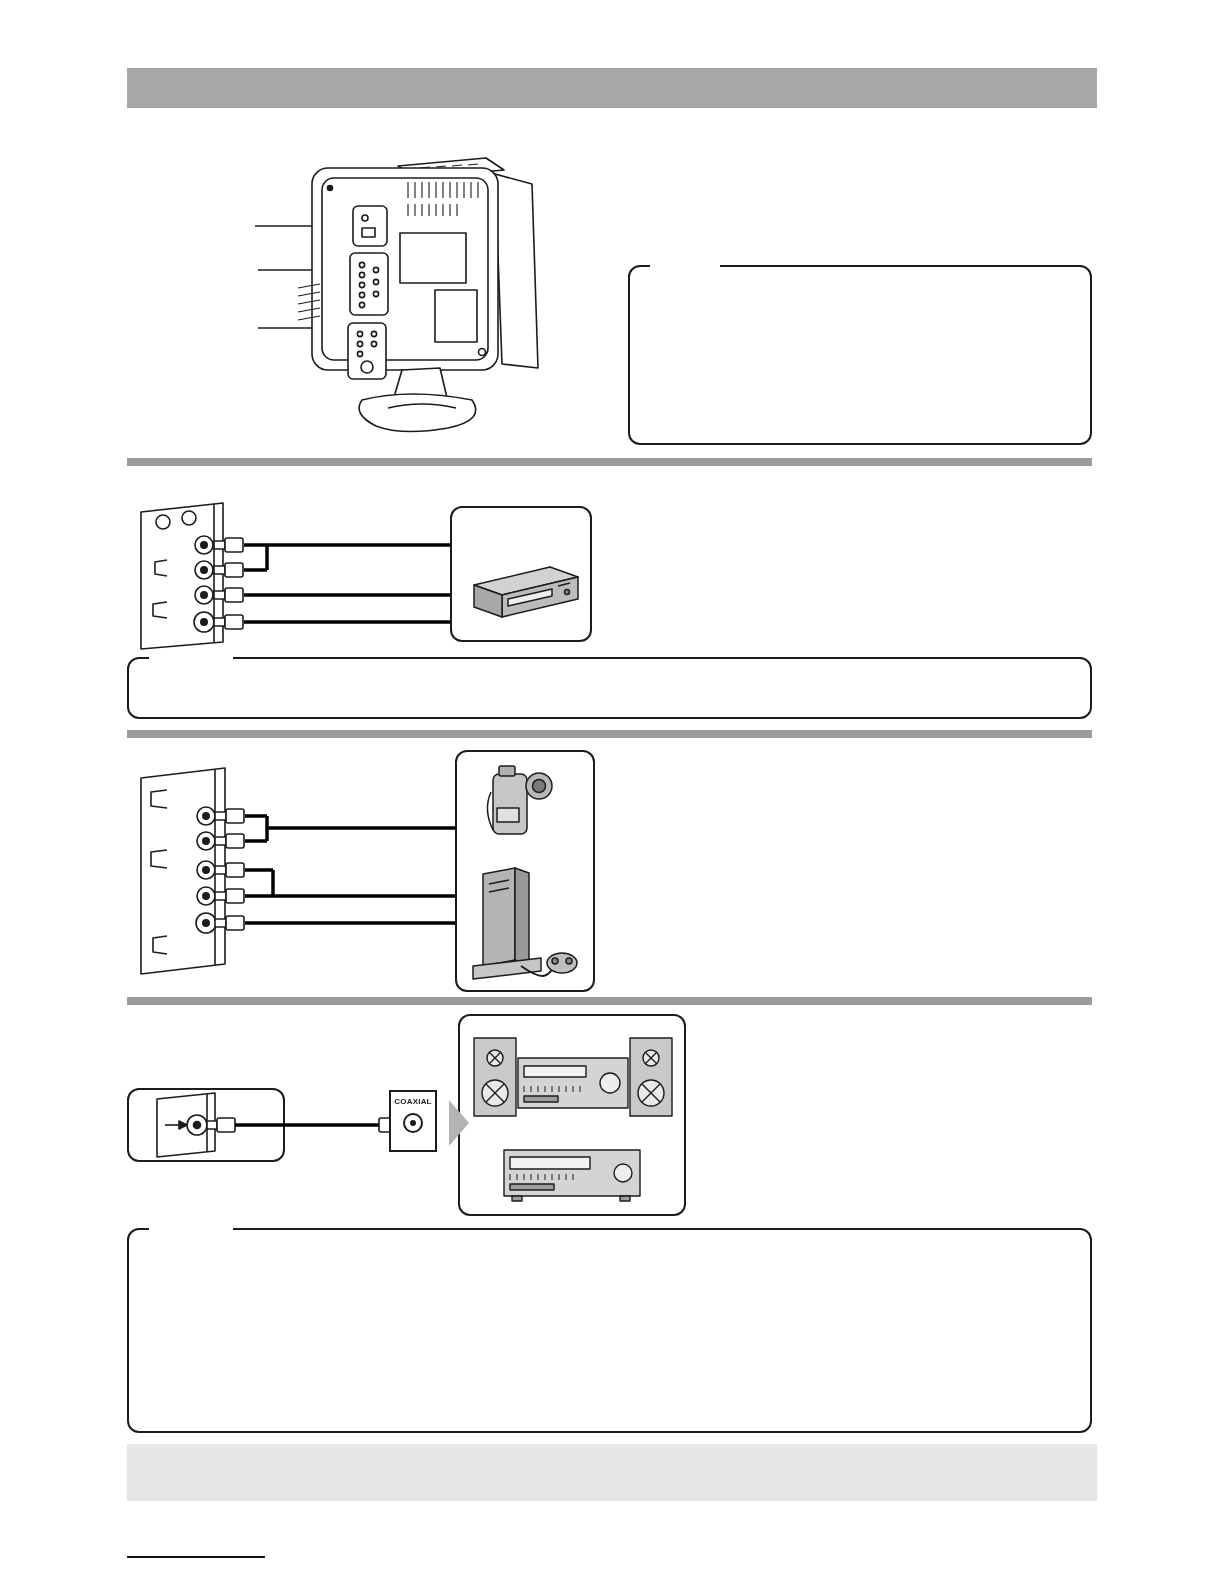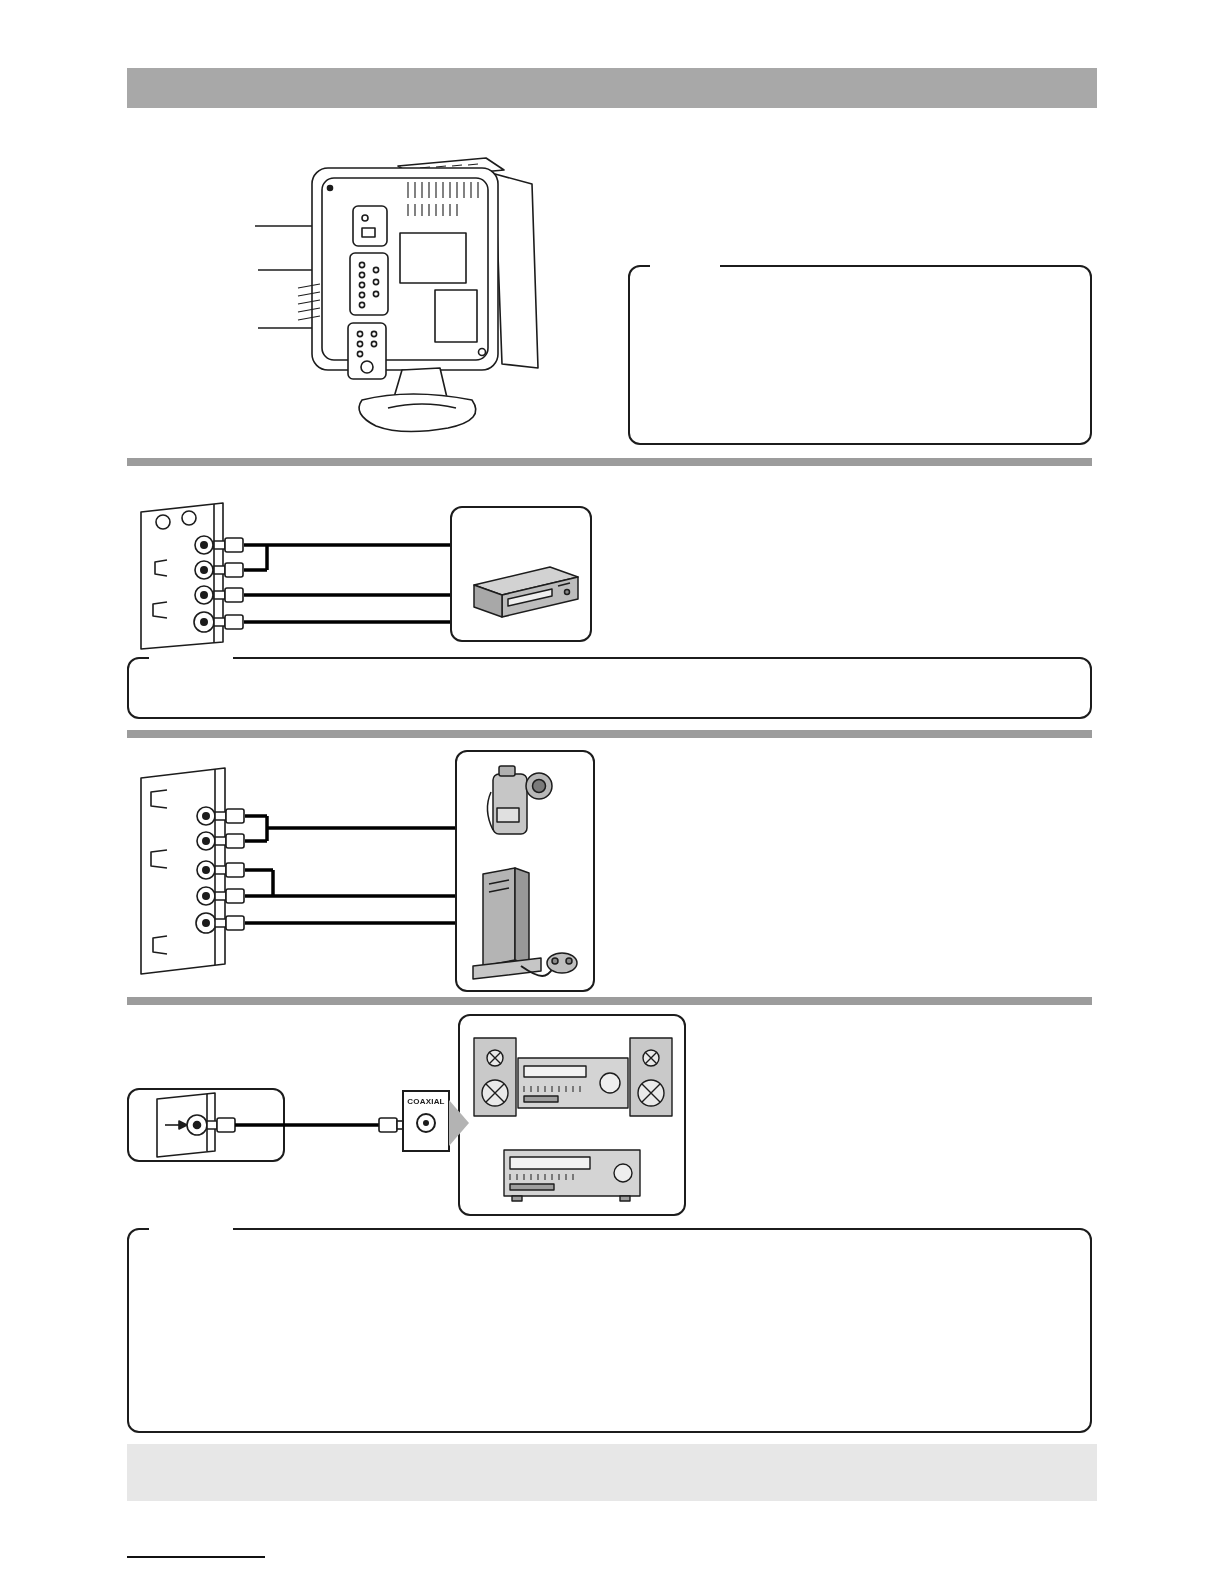--- a/index.html
+++ b/index.html
@@ -234,21 +234,21 @@
       <rect x="80" y="36" width="10" height="8"></rect>
       <rect x="90" y="33" width="18" height="14" rx="2"></rect>
     </g>
     <line x1="108" y1="40" x2="252" y2="40" stroke="#000000" stroke-width="3.5"></line>
     <g fill="#ffffff" stroke="#1c1c1c" stroke-width="1.6">
       <rect x="252" y="33" width="18" height="14" rx="2"></rect>
       <rect x="270" y="36" width="8" height="8"></rect>
     </g>
   </svg>
 
-  <div class="abs coax-box" style="left:402px; top:1090px; width:48px; height:62px;">
+  <div class="abs coax-box" style="left:389px; top:1090px; width:48px; height:62px;">
     <span class="coax-label">COAXIAL</span>
     <span class="coax-jack" style="display:block;"></span>
   </div>
 
   <div class="abs flow-arrow" style="left:449px; top:1100px;"></div>
 
   <div class="abs device-box" style="left:458px; top:1014px; width:228px; height:202px;">
     <svg width="224" height="198" viewBox="0 0 224 198">
       <g stroke="#1c1c1c" stroke-width="1.4" stroke-linejoin="round">
         <rect x="14" y="22" width="42" height="78" fill="#c9c9c9"></rect>

